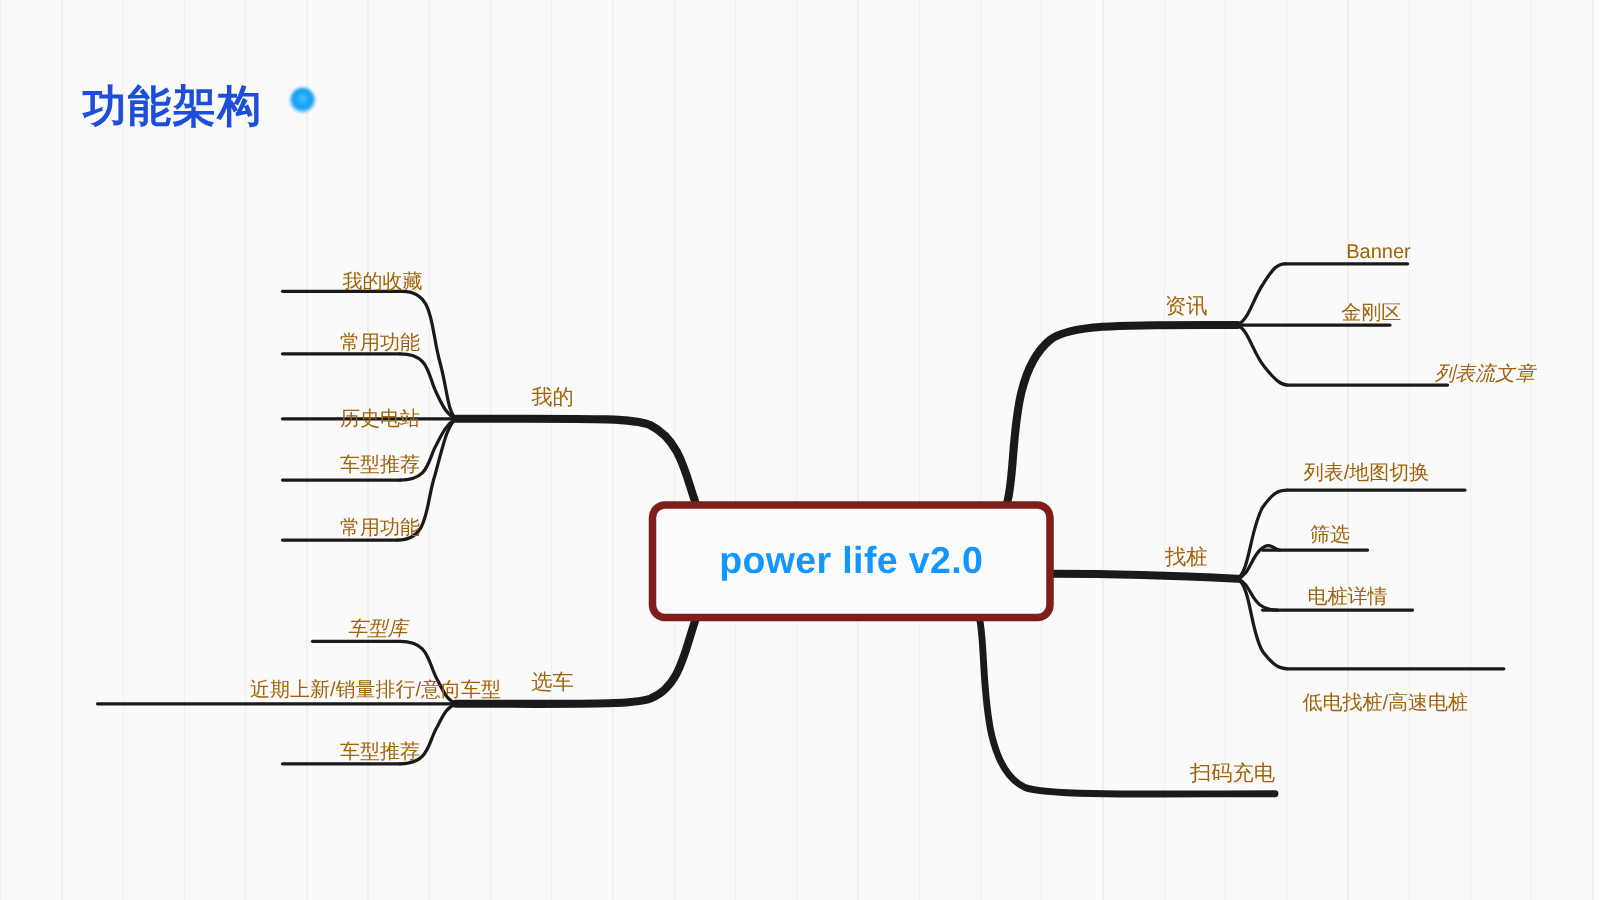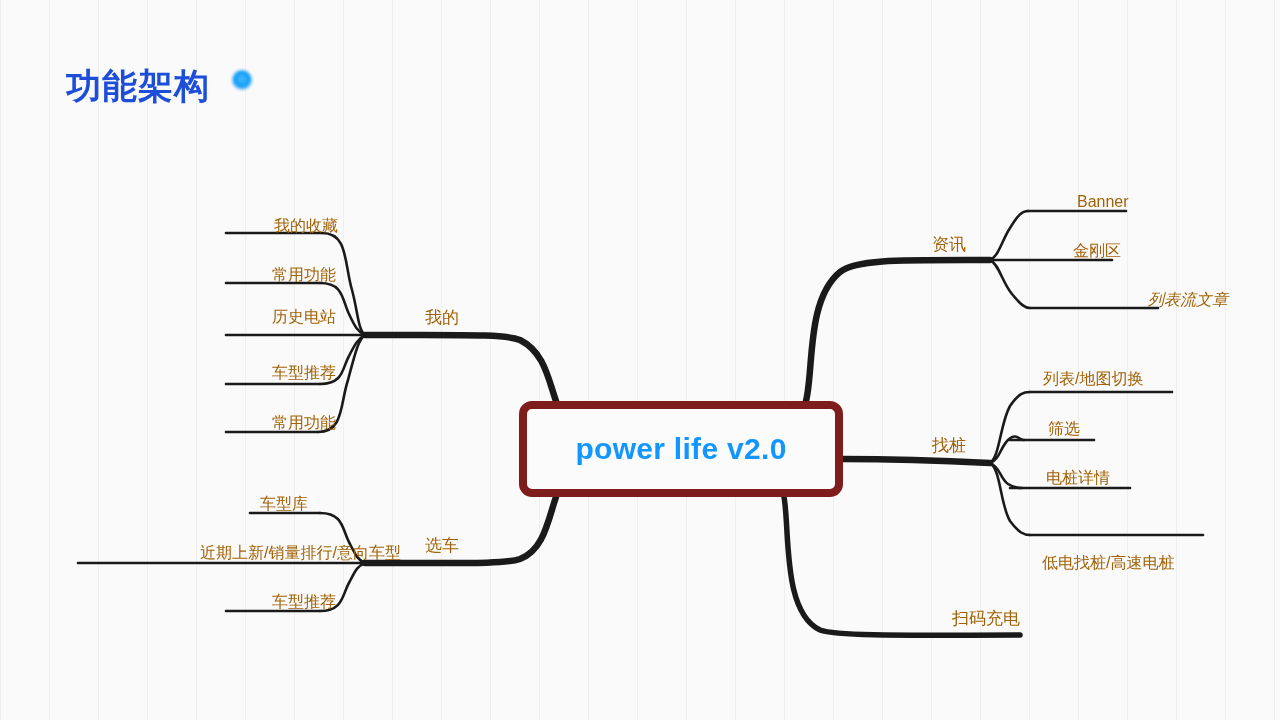--- a/index.html
+++ b/index.html
@@ -78,21 +78,21 @@
     font-size: 16px;
     font-weight: 400;
   }
   #center-box {
     position: absolute;
     left: 519px;
     top: 401px;
     width: 324px;
     height: 96px;
     box-sizing: border-box;
-    border: 8px solid #7f1d1d;
+    border: 6px solid #7f1d1d;
     border-radius: 13px;
     background: #fbfbfb;
     display: flex;
     align-items: center;
     justify-content: center;
   }
   #center-text {
     font-size: 30px;
     font-weight: 700;
     letter-spacing: 0.3px;
@@ -158,25 +158,25 @@
 <div id="dot"></div>
 
 <div id="center-box">
   <span id="center-text" style="color: rgb(18, 150, 255);">power life v2.0</span>
 </div>
 
 <div id="labels">
     <div class="node-label branch-label" style="left: 425px; top: 309px;">我的</div>
     <div class="node-label leaf-label" style="left: 274px; top: 218px;">我的收藏</div>
     <div class="node-label leaf-label" style="left: 272px; top: 267px;">常用功能</div>
-    <div class="node-label leaf-label" style="left: 272px; top: 309px; font-family: Liberation Serif, serif;">历史电站</div>
+    <div class="node-label leaf-label" style="left: 272px; top: 328px; font-family: Liberation Serif, serif;">历史电站</div>
     <div class="node-label leaf-label" style="left: 272px; top: 365px;">车型推荐</div>
     <div class="node-label leaf-label" style="left: 272px; top: 415px;">常用功能</div>
     <div class="node-label branch-label" style="left: 425px; top: 537px;">选车</div>
-    <div class="node-label leaf-label" style="left: 260px; top: 496px;">车型库</div>
+    <div class="node-label leaf-label" style="left: 278px; top: 496px; font-style: italic;">车型库</div>
     <div class="node-label leaf-label" style="left: 200px; top: 545px;">近期上新/销量排行/意向车型</div>
     <div class="node-label leaf-label" style="left: 272px; top: 594px;">车型推荐</div>
     <div class="node-label branch-label" style="left: 932px; top: 236px;">资讯</div>
     <div class="node-label leaf-label" style="left: 1077px; top: 194px;">Banner</div>
     <div class="node-label leaf-label" style="left: 1073px; top: 243px;">金刚区</div>
     <div class="node-label leaf-label" style="left: 1148px; top: 292px; font-style: italic;">列表流文章</div>
     <div class="node-label branch-label" style="left: 932px; top: 437px;">找桩</div>
     <div class="node-label leaf-label" style="left: 1043px; top: 371px;">列表/地图切换</div>
     <div class="node-label leaf-label" style="left: 1048px; top: 421px;">筛选</div>
     <div class="node-label leaf-label" style="left: 1046px; top: 470px;">电桩详情</div>

